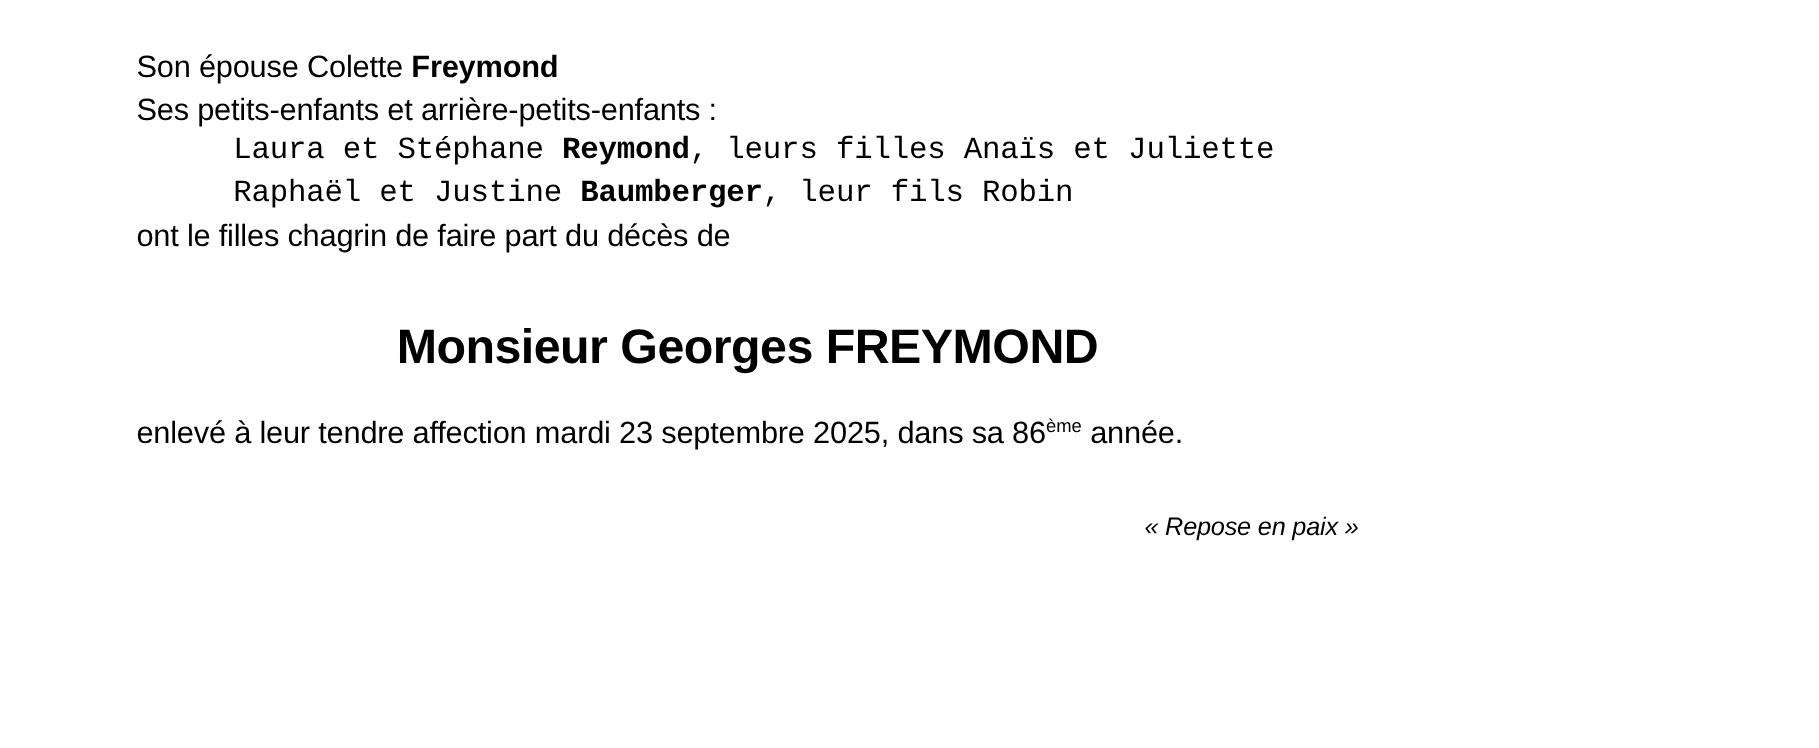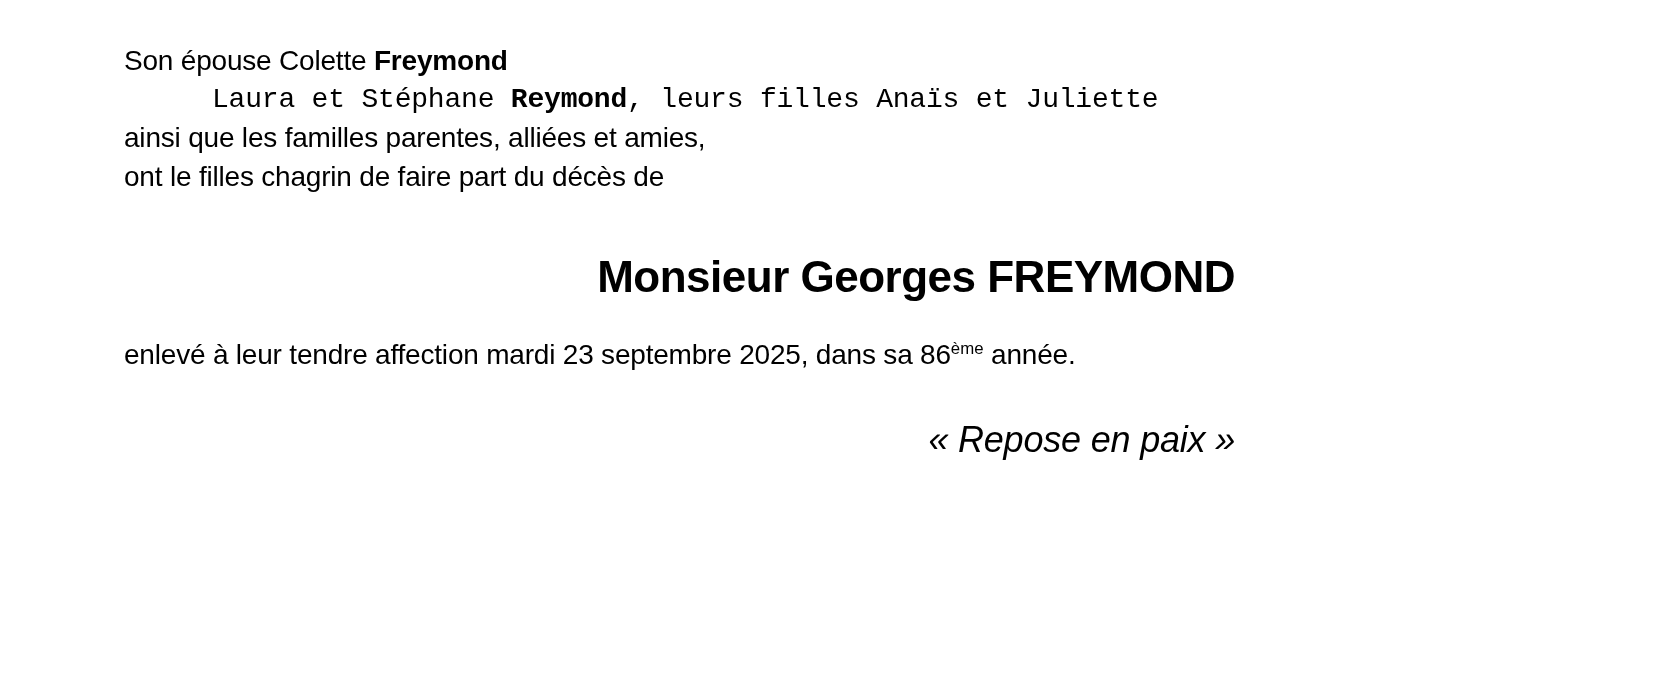--- a/index.html
+++ b/index.html
@@ -34,55 +34,56 @@
     font-family: Liberation Mono, monospace;
   }
   .line b, .line strong {
     font-weight: 700;
   }
   .title {
     margin: 52px 0 0 0;
     font-size: 44px;
     line-height: 58px;
     font-weight: 700;
-    text-align: right;
+    text-align: center;
     letter-spacing: -0.5px;
   }
   .details {
     margin-top: 30px;
   }
   sup.ordinal {
     font-size: 0.6em;
     vertical-align: super;
     line-height: 0;
     letter-spacing: 0;
   }
   .closing {
     margin: 46px 0 0 0;
-    font-size: 36px;
+    font-size: 23px;
     line-height: 38.5px;
     font-style: italic;
     text-align: right;
     letter-spacing: -0.2px;
   }
 </style>
 </head>
 <body>
 
 <div class="page">
 
   <div class="intro">
     <p class="line"><span>Son épouse Colette </span><strong>Freymond</strong><span></span></p>
 
 
+    <p class="line"><span>Ses petits-enfants et arrière-petits-enfants :</span><strong></strong><span></span></p>
 
     <p class="line indent"><span>Laura et Stéphane </span><strong>Reymond</strong><span>, leurs filles Anaïs et Juliette</span></p>
 
+    <p class="line indent"><span>Raphaël et Justine </span><strong>Baumberger</strong><span>, leur fils Robin</span></p>
 
-    <p class="line"><span>ainsi que les familles parentes, alliées et amies,</span><strong></strong><span></span></p>
 
     <p class="line"><span>ont le filles chagrin de faire part du décès de</span><strong></strong><span></span></p>
   </div>
 
   <h1 class="title">Monsieur Georges FREYMOND</h1>
 
   <div class="details">
     <p class="line"><span>enlevé à leur tendre affection mardi 23 septembre 2025, dans sa 86</span><sup class="ordinal">ème</sup><span> année.</span></p>
   </div>
 

